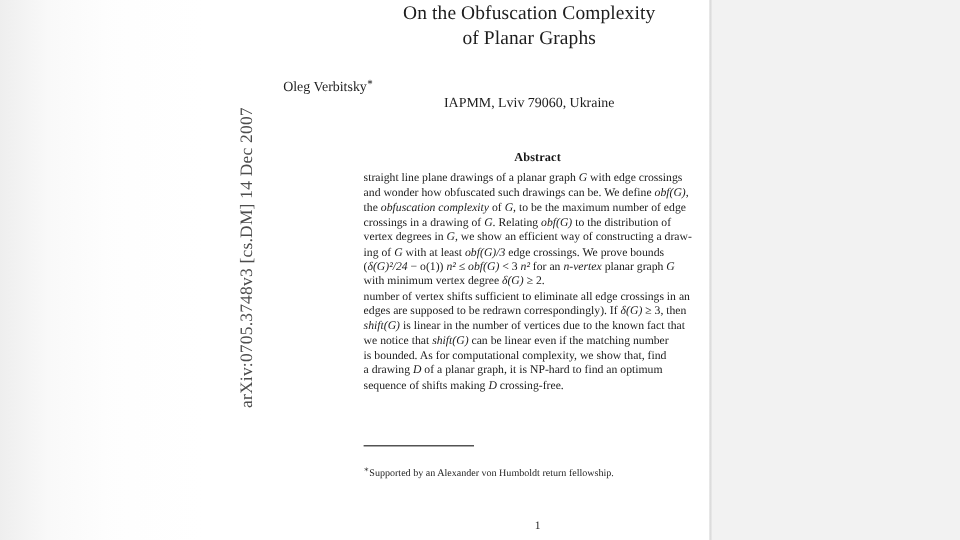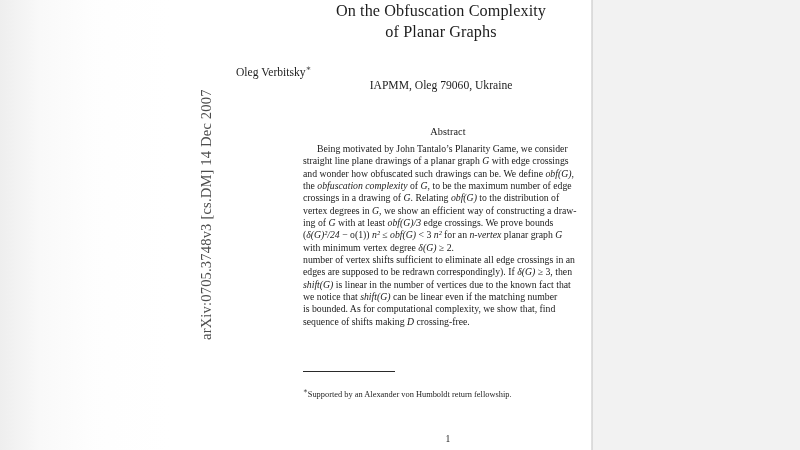--- a/index.html
+++ b/index.html
@@ -134,21 +134,21 @@
     color: #1d1d1d;
   }
 
   #abstract-heading {
     position: absolute;
     left: 303px;
     top: 126px;
     width: 290px;
     text-align: center;
     font-size: 10.2px;
-    font-weight: normal;
+    font-weight: bold;
     color: #161616;
     letter-spacing: 0.1px;
   }
 
   #abstract-body {
     position: absolute;
     left: 303px;
     top: 143px;
     width: 302px;
     font-size: 9.75px;
@@ -218,42 +218,42 @@
 
     <div class="doc">
 
       <div id="title">
         <span class="tline">On the Obfuscation Complexity</span>
         <span class="tline">of Planar Graphs</span>
       </div>
 
       <div id="author"><span>Oleg Verbitsky</span><span class="fnmark">∗</span></div>
 
-      <div id="affiliation">IAPMM, Oleg 79060, Ukraine</div>
+      <div id="affiliation">IAPMM, Lviv 79060, Ukraine</div>
 
       <div id="abstract-heading">Abstract</div>
 
       <div id="abstract-body">
         <p>
-          <span class="ln ind">Being motivated by John Tantalo’s Planarity Game, we consider</span>
           <span class="ln">straight line plane drawings of a planar graph <i>G</i> with edge crossings</span>
           <span class="ln">and wonder how obfuscated such drawings can be. We define <i>obf(<i>G</i>)</i>,</span>
           <span class="ln">the <i>obfuscation complexity</i> of <i>G</i>, to be the maximum number of edge</span>
           <span class="ln">crossings in a drawing of <i>G</i>. Relating <i>obf(<i>G</i>)</i> to the distribution of</span>
           <span class="ln">vertex degrees in <i>G</i>, we show an efficient way of constructing a draw-</span>
           <span class="ln">ing of <i>G</i> with at least <i><i>obf(<i>G</i>)</i>/3</i> edge crossings. We prove bounds</span>
           <span class="ln">(<i><i>δ(<i>G</i>)</i>²/24</i> − o(1)) <i><i>n</i>²</i> ≤ <i>obf(<i>G</i>)</i> &lt; 3 <i><i>n</i>²</i> for an <i><i>n</i>-vertex</i> planar graph <i>G</i></span>
           <span class="ln">with minimum vertex degree <i>δ(<i>G</i>)</i> ≥ 2.</span>
         </p>
         <p>
           <span class="ln">number of vertex shifts sufficient to eliminate all edge crossings in an</span>
           <span class="ln">edges are supposed to be redrawn correspondingly). If <i>δ(<i>G</i>)</i> ≥ 3, then</span>
           <span class="ln"><i>shift(<i>G</i>)</i> is linear in the number of vertices due to the known fact that</span>
           <span class="ln">we notice that <i>shift(<i>G</i>)</i> can be linear even if the matching number</span>
           <span class="ln">is bounded. As for computational complexity, we show that, find</span>
+          <span class="ln">a drawing <i>D</i> of a planar graph, it is NP-hard to find an optimum</span>
           <span class="ln">sequence of shifts making <i>D</i> crossing-free.</span>
         </p>
       </div>
 
       <div id="footnote-rule"></div>
       <div id="footnote"><span class="fnmark">∗</span><span>Supported by an Alexander von Humboldt return fellowship.</span></div>
 
       <div id="page-number">1</div>
 
     </div>

